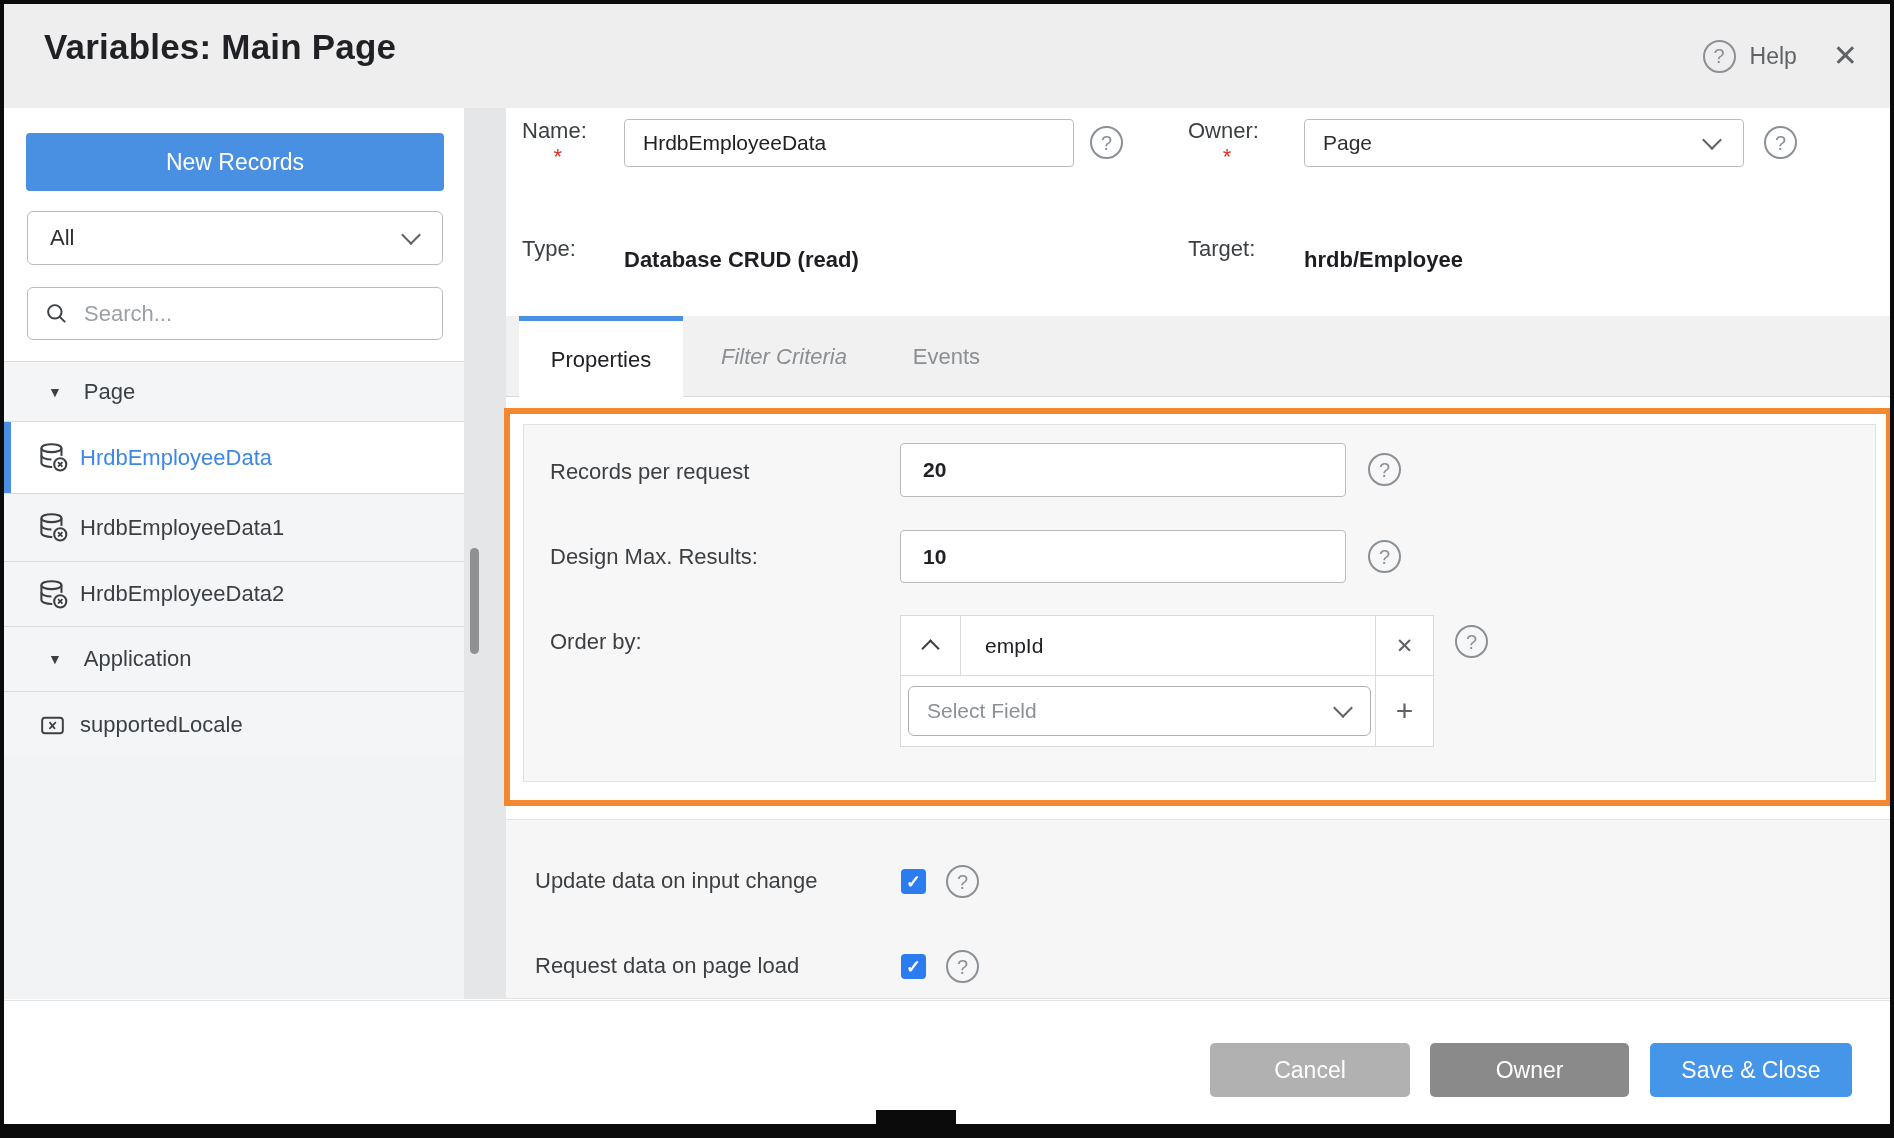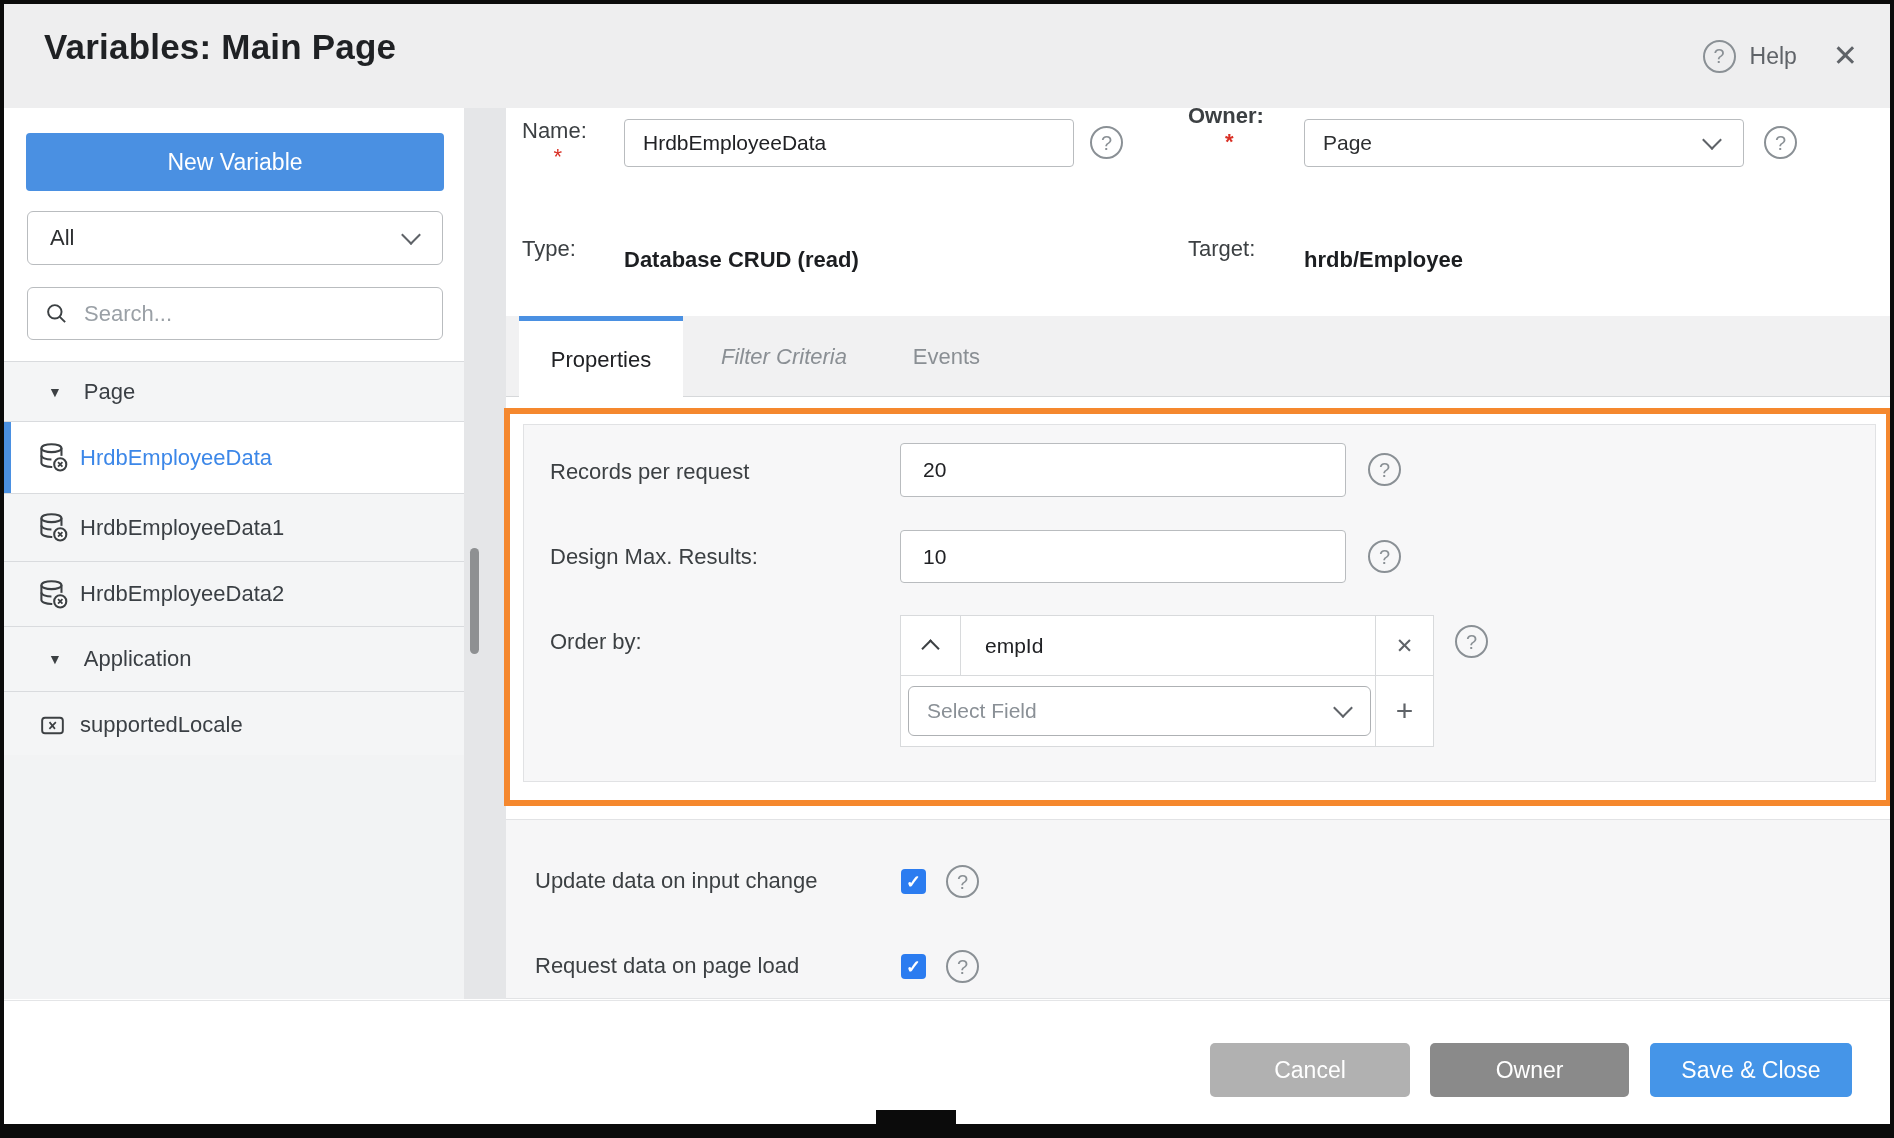--- a/index.html
+++ b/index.html
@@ -77,21 +77,21 @@
     border-top:5px solid #4a90e2;box-sizing:border-box;display:flex;align-items:center;
     justify-content:center;font-size:22px;color:#202124;cursor:pointer;z-index:2;}
 
   
   .orange-box{left:500px;top:404px;width:1388px;height:398px;border:6px solid #f5882e;box-sizing:border-box;}
   .prop-panel{left:519px;top:420px;width:1353px;height:358px;background:#f7f7f8;
     border:1px solid #e1e2e4;box-sizing:border-box;}
   .p-label{position:absolute;left:26px;font-size:22px;color:#3c4043;height:50px;display:flex;align-items:center;}
   .p-input{position:absolute;left:376px;width:446px;height:54px;border:1px solid #b9bcbf;border-radius:4px;
     background:#fff;font-family:inherit;font-size:21px;color:#202124;box-sizing:border-box;
-    padding:0 0 0 22px;outline:none;}
+    padding:0 0 0 22px;outline:none;font-weight:bold;}
   .p-q{position:absolute;left:844px;}
 
   
   .orderby{position:absolute;left:376px;top:190px;width:534px;height:132px;background:#fff;
     border:1px solid #d8dadc;box-sizing:border-box;}
   .ob-row1{position:absolute;left:0;top:0;right:0;height:60px;border-bottom:1px solid #d8dadc;box-sizing:border-box;display:flex;}
   .ob-dir{width:60px;height:100%;border-right:1px solid #d8dadc;box-sizing:border-box;
     display:flex;align-items:center;justify-content:center;cursor:pointer;}
   .chev-up{width:11px;height:11px;border-top:2.6px solid #3c4043;border-right:2.6px solid #3c4043;
     transform:rotate(-45deg);margin-top:5px;}
@@ -135,21 +135,21 @@
     <div class="abs header-right">
       <span class="q-circle">
           <span>?</span>
         </span>
       <span class="help-label">Help</span>
       <span class="close-x">✕</span>
     </div>
   </div>
 
   <div class="abs sidebar">
-    <button class="abs new-var-btn">New Variable</button>
+    <button class="abs new-var-btn">New Records</button>
 
     <div class="abs side-select">
       <span class="sel-text">All</span>
       <span class="chev-down"></span>
     </div>
 
     <div class="abs search-box">
       <svg width="26" height="26" viewBox="0 0 24 24" fill="none" stroke="#3c4043" stroke-width="1.8">
         <circle cx="10" cy="10" r="6.2"></circle>
           <line x1="14.6" y1="14.6" x2="19.5" y2="19.5"></line>
@@ -230,21 +230,21 @@
 
   <div class="abs fld-label" style="left:518px;top:114px;">
     <span>Name:</span>
     <span class="req">*</span>
   </div>
   <input class="abs txt-input" style="left: 620px; top: 115px; width: 450px; height: 48px;" value="HrdbEmployeeData">
   <span class="abs q-circle" style="left:1086px;top:122px;">
       <span>?</span>
     </span>
 
-  <div class="abs fld-label" style="left:1184px;top:99px;font-weight:bold;">
+  <div class="abs fld-label" style="left:1184px;top:114px;">
     <span>Owner:</span>
     <span class="req">*</span>
   </div>
   <div class="abs owner-select" style="left:1300px;top:115px;width:440px;height:48px;">
     <span class="sel-text">Page</span>
     <span class="chev-down"></span>
   </div>
   <span class="abs q-circle" style="left:1760px;top:122px;">
       <span>?</span>
     </span>

